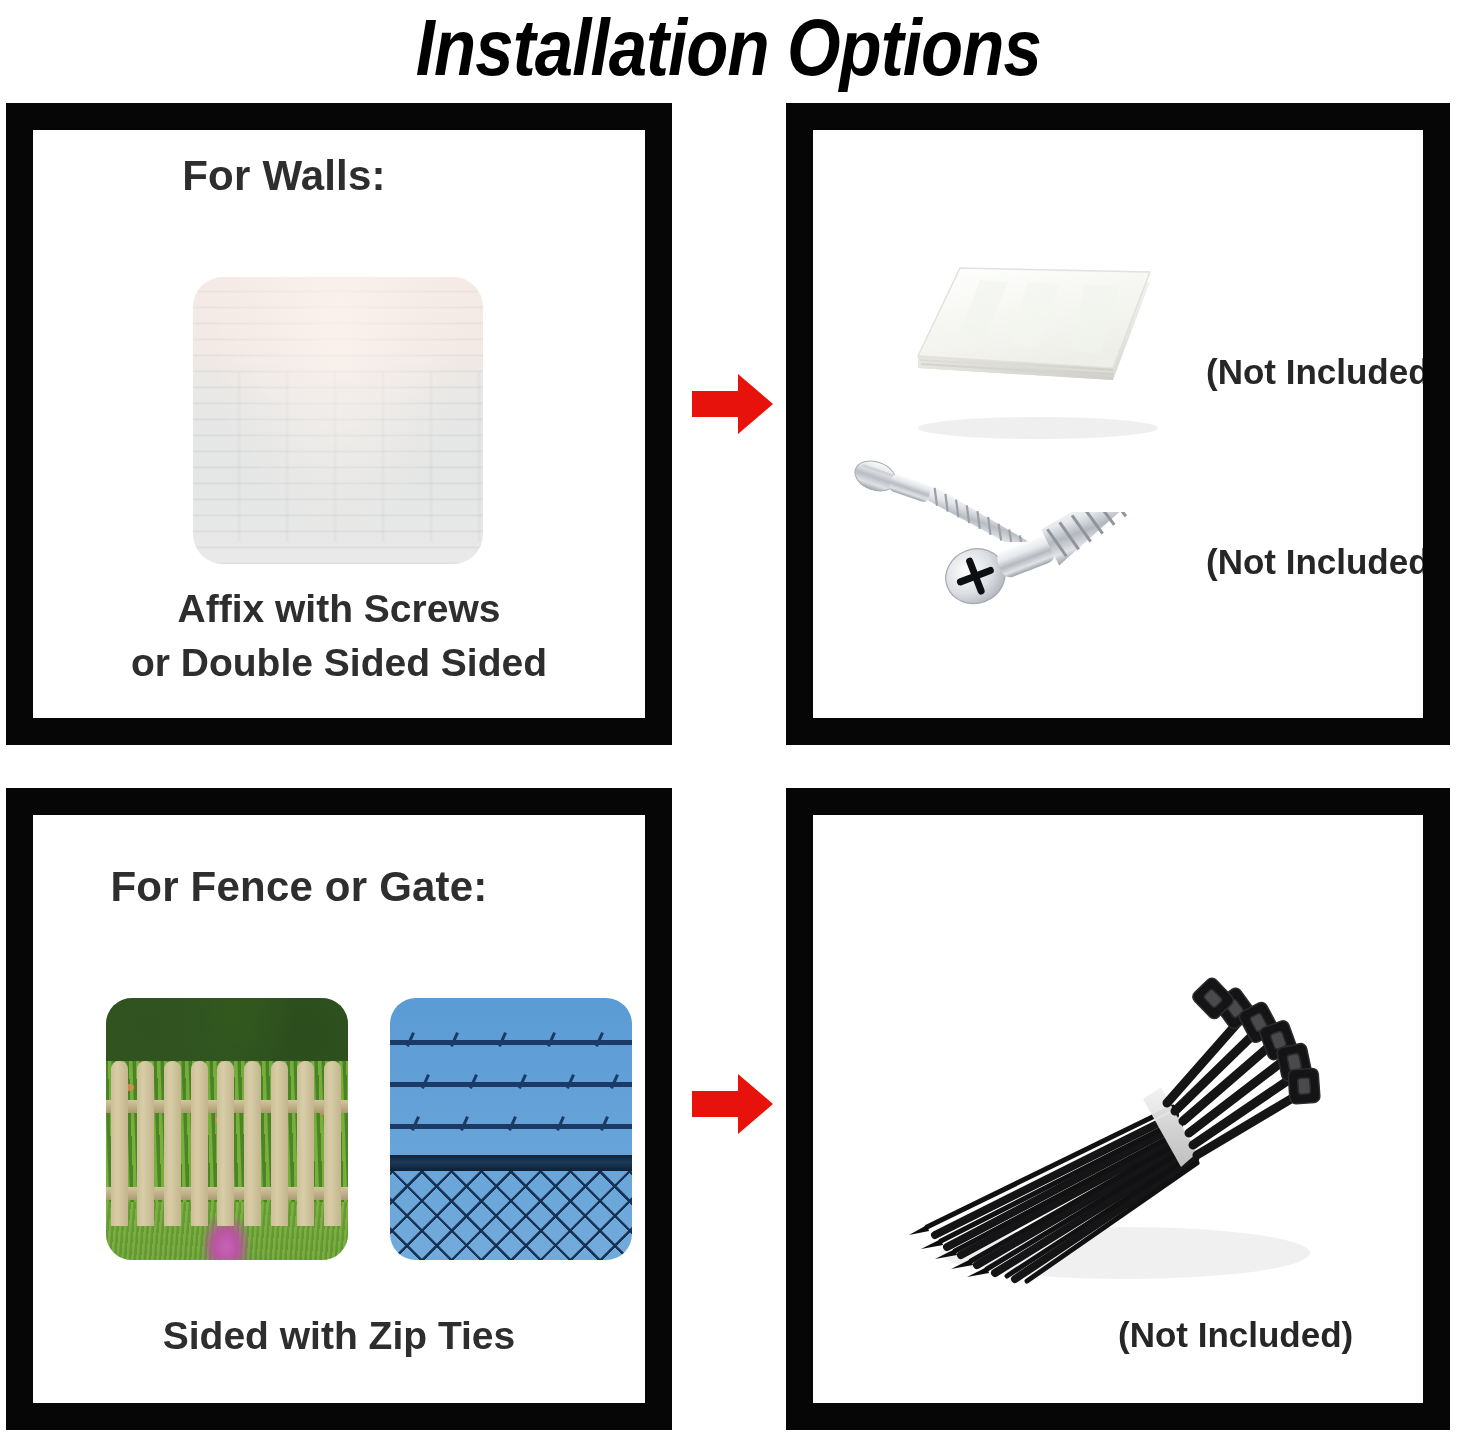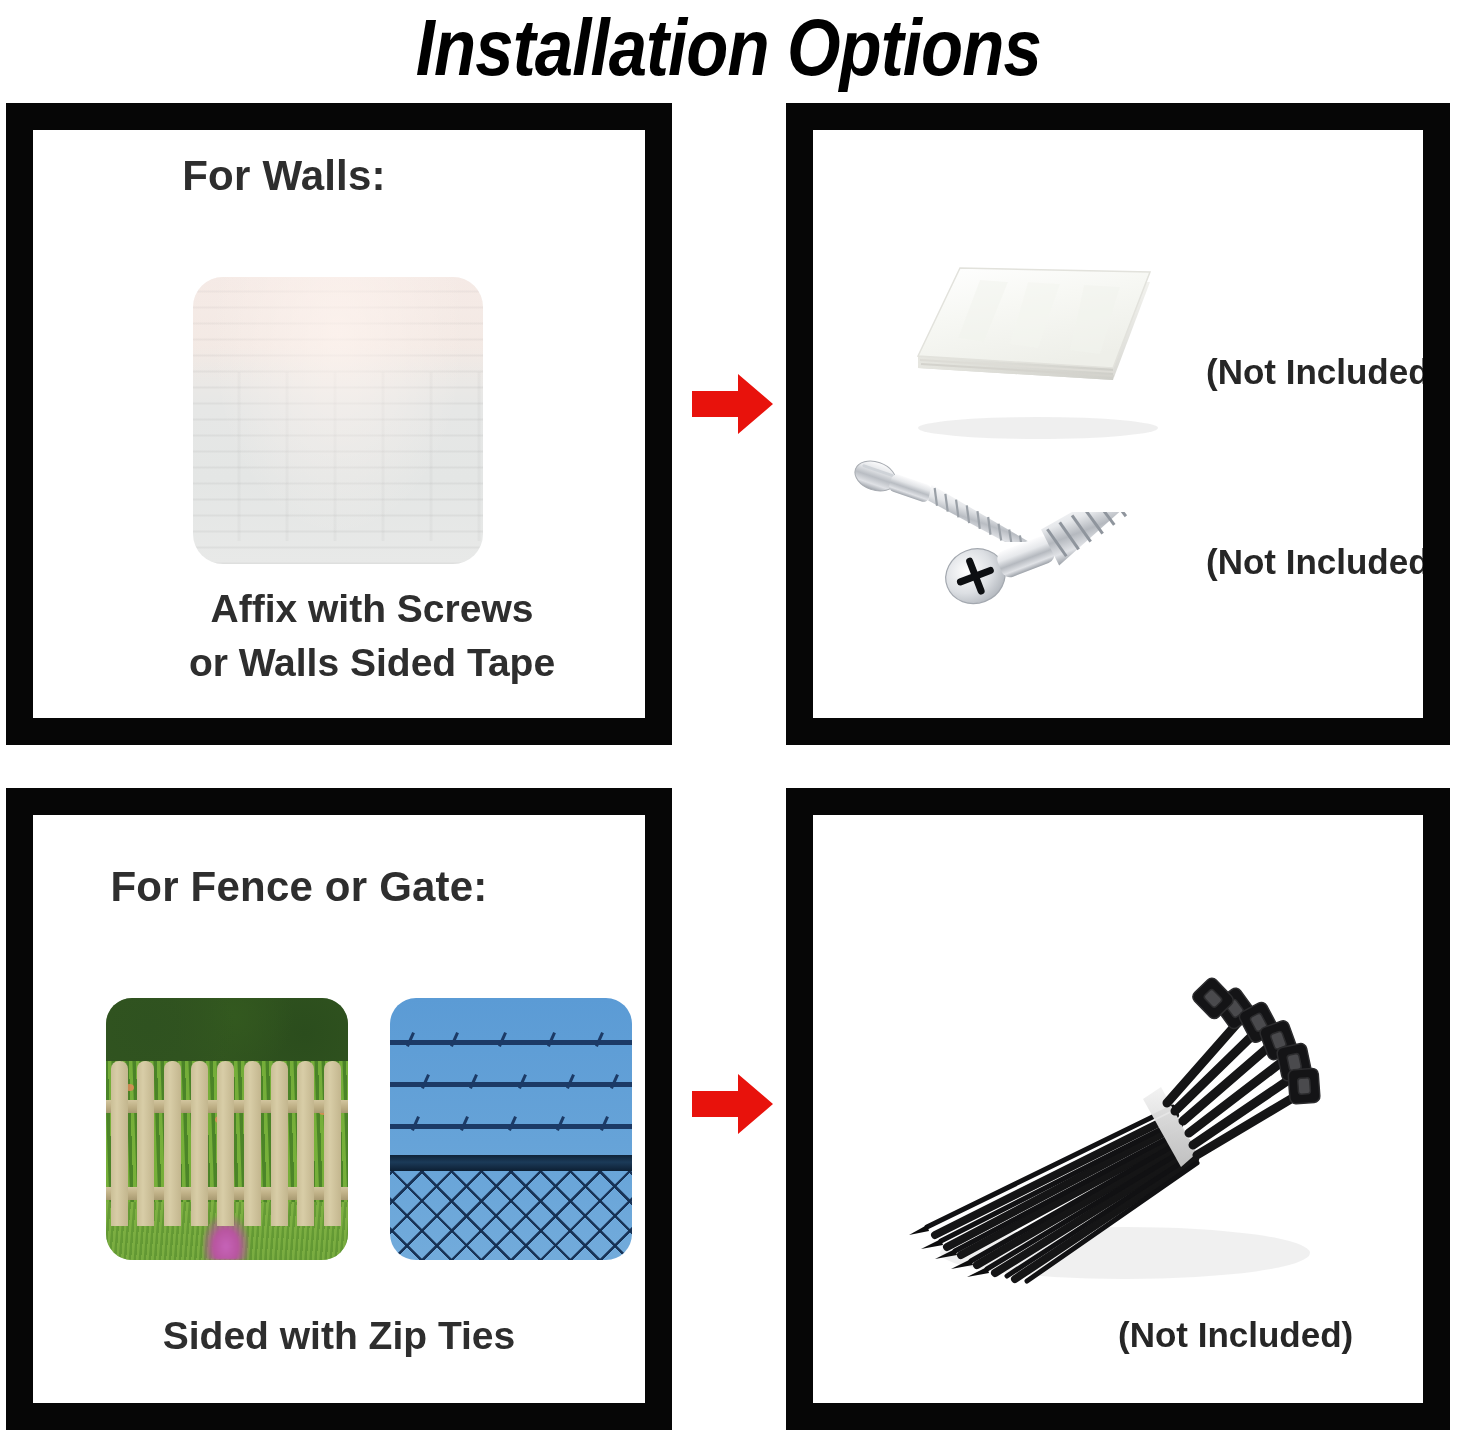--- a/index.html
+++ b/index.html
@@ -72,21 +72,21 @@
 
   .panel-caption {
     position: absolute;
     width: 100%;
     text-align: center;
     font-size: 39px;
     font-weight: bold;
     color: #2e2e2e;
     line-height: 54px;
   }
-  #walls-caption { bottom: 28px; left: 0; padding-left: 33px; }
+  #walls-caption { bottom: 28px; left: 0; }
   #fence-caption { bottom: 40px; left: 0; }
 
   .not-included {
     position: absolute;
     font-size: 35px;
     font-weight: bold;
     color: #262626;
     white-space: nowrap;
   }
   #tape-not-included  { left: 393px; top: 222px; }
@@ -298,21 +298,21 @@
     <div class="panel-heading" id="walls-heading">For Walls:</div>
 
     <div id="brick-wall">
       <div class="mortar-lines"></div>
       <div class="brick-verticals"></div>
       <div class="wash"></div>
     </div>
 
     <div class="panel-caption" id="walls-caption">
       <div>Affix with Screws</div>
-      <div>or Walls Sided Tape</div>
+      <div>or Double Sided Sided</div>
     </div>
 
   </div>
 </div>
 
 <svg class="red-arrow" id="arrow-top" viewBox="0 0 82 64">
   <path d="M0,19 L46,19 L46,2 L81,32 L46,62 L46,45 L0,45 Z" fill="#e8120c"></path>
 </svg>
 
 <div class="panel" id="panel-wall-hw">

